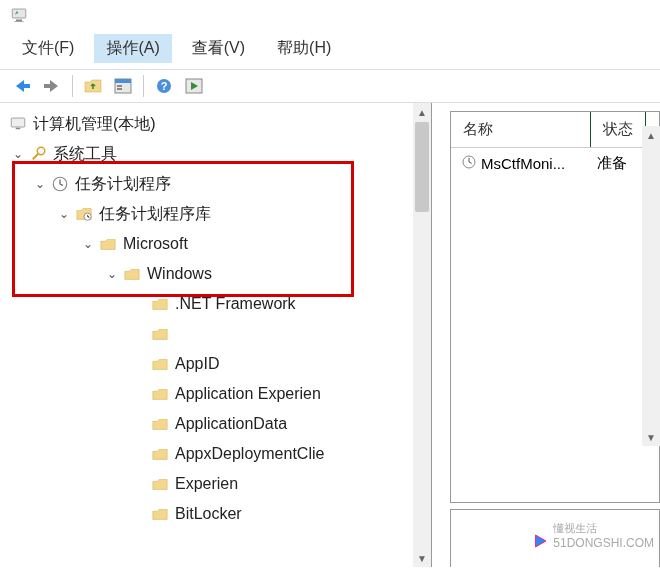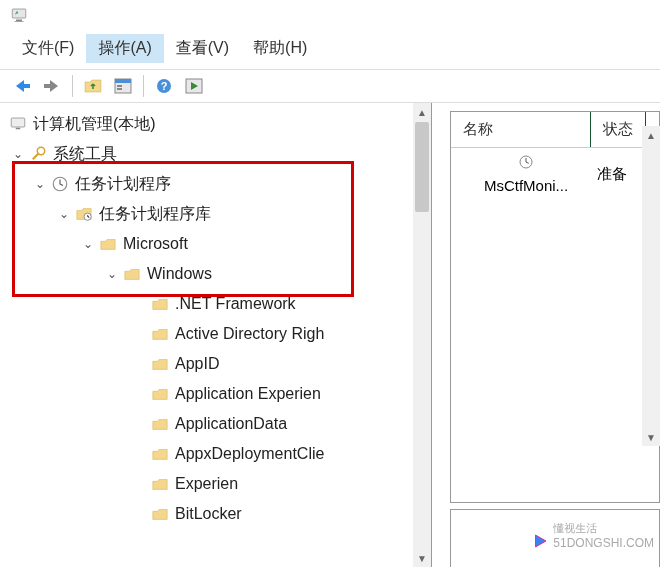--- a/index.html
+++ b/index.html
@@ -1,34 +1,34 @@
 <!DOCTYPE html>
 <html><head>
 <meta charset="utf-8">
 <style>
 * { box-sizing: border-box; margin: 0; padding: 0; }
 body { font-family: "Microsoft YaHei", "Segoe UI", sans-serif; font-size: 15px; background: #fff; width: 660px; height: 574px; overflow: hidden; position: relative; }
 .title-bar { display: flex; align-items: center; padding: 6px 10px; gap: 8px; }
 .title-icon { width: 18px; height: 18px; }
 .title-text { font-size: 17px; color: #333; }
-.menu-bar { display: flex; padding: 4px 10px 6px 10px; gap: 0; align-items: center; }
+.menu-bar { display: flex; padding: 4px 10px 6px 10px; gap: 8px; align-items: center; }
 .menu-item { padding: 4px 12px; font-size: 16px; color: #333; cursor: default; }
 .menu-item.active { background: #cde6f7; }
 .toolbar { display: flex; align-items: center; padding: 4px 8px; gap: 2px; border-top: 1px solid #ddd; border-bottom: 1px solid #ddd; height: 34px; }
 .tb-btn { width: 28px; height: 26px; display: flex; align-items: center; justify-content: center; }
 .tb-sep { width: 1px; height: 22px; background: #ccc; margin: 0 4px; }
 .main { display: flex; height: calc(100% - 110px); }
 .left-pane { width: 432px; border-right: 1px solid #999; overflow: hidden; position: relative; }
 .right-pane { flex: 1; display: flex; flex-direction: column; }
 .right-pane-inner { margin: 8px 0 0 18px; border: 1px solid #999; flex: 1; overflow: hidden; }
 .right-header { display: flex; border-bottom: 1px solid #ccc; background: #fff; }
 .right-col { padding: 8px 12px; font-size: 15px; color: #333; border-right: 1px solid #14532d; }
 .right-col:first-child { width: 140px; }
 .right-row { display: flex; align-items: center; padding: 6px 10px; gap: 6px; }
-.right-row .cell1 { width: 130px; display: flex; align-items: center; gap: 4px; flex-direction: column; }
+.right-row .cell1 { width: 130px; display: flex; align-items: center; gap: 4px; }
 .right-row .cell2 { font-size: 15px; }
 .right-bottom { margin: 6px 0 0 18px; height: 58px; border: 1px solid #999; border-bottom: none; }
 .tree { padding: 6px 4px; }
 .tree-node { display: flex; align-items: center; line-height: 30px; height: 30px; white-space: nowrap; }
 .chev { width: 16px; height: 16px; display: flex; align-items: center; justify-content: center; font-size: 12px; color: #555; cursor: default; }
 .spacer { display: inline-block; }
 .node-icon { width: 20px; height: 20px; margin: 0 5px 0 2px; display: flex; align-items: center; justify-content: center; }
 .node-label { font-size: 16px; color: #222; }
 .highlight-box { position: absolute; border: 3px solid #d40000; left: 12px; top: 58px; width: 342px; height: 136px; pointer-events: none; }
 .vscroll { position: absolute; right: 0; top: 0; width: 18px; height: 100%; background: #f0f0f0; display: flex; flex-direction: column; }
@@ -179,21 +179,20 @@
             </span>
             <span class="node-label">.NET Framework</span>
           </div>
           <div class="tree-node">
             <span class="spacer" style="width:144px"></span>
             <span class="node-icon">
               <svg width="18" height="16" viewBox="0 0 20 16">
                 <path class="folder-svg" d="M2 5 L7 5 L9 3 L18 3 L18 14 L2 14 Z"></path>
               </svg>
             </span>
-            <span class="node-label">Active Directory Righ</span>
           </div>
           <div class="tree-node">
             <span class="spacer" style="width:144px"></span>
             <span class="node-icon">
               <svg width="18" height="16" viewBox="0 0 20 16">
                 <path class="folder-svg" d="M2 5 L7 5 L9 3 L18 3 L18 14 L2 14 Z"></path>
               </svg>
             </span>
             <span class="node-label">AppID</span>
           </div>

